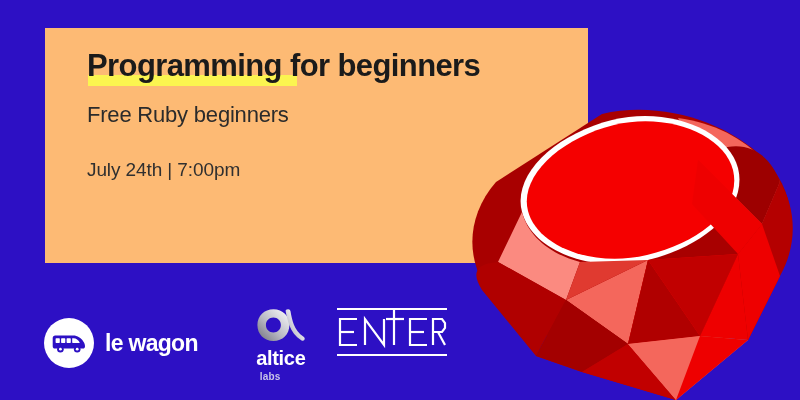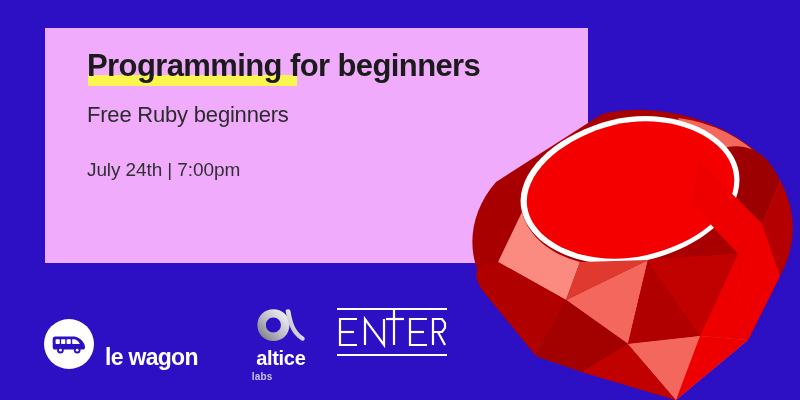--- a/index.html
+++ b/index.html
@@ -17,21 +17,21 @@
     font-family: "Liberation Sans", "DejaVu Sans", sans-serif;
   }
 
   
   #card {
     position: absolute;
     left: 45px;
     top: 28px;
     width: 543px;
     height: 235px;
-    background: #f0abfc;
+    background: #fdba74;
     z-index: 2;
   }
   #card-inner {
     position: absolute;
     left: 42px;
     top: 22px;
     right: 18px;
   }
 
   .title-wrap {
@@ -85,21 +85,21 @@
     top: 300px;
     height: 86px;
     display: flex;
     align-items: center;
     z-index: 3;
   }
 
   
   .lw {
     display: flex;
-    align-items: flex-end;
+    align-items: center;
     height: 52px;
   }
   .lw-badge {
     width: 50px;
     height: 50px;
     border-radius: 50%;
     background: #ffffff;
     display: flex;
     align-items: center;
     justify-content: center;
@@ -128,21 +128,21 @@
   .altice-name {
     margin-top: 2px;
     font-size: 20px;
     font-weight: 700;
     color: #ffffff;
     letter-spacing: -0.3px;
     line-height: 1;
   }
   .altice-sub {
     margin-top: 4px;
-    margin-left: 10px;
+    margin-left: 18px;
     font-size: 10px;
     font-weight: 700;
     color: #c9c4e8;
     letter-spacing: 0.2px;
     line-height: 1;
     align-self: flex-start;
   }
 
   
   .enter {

